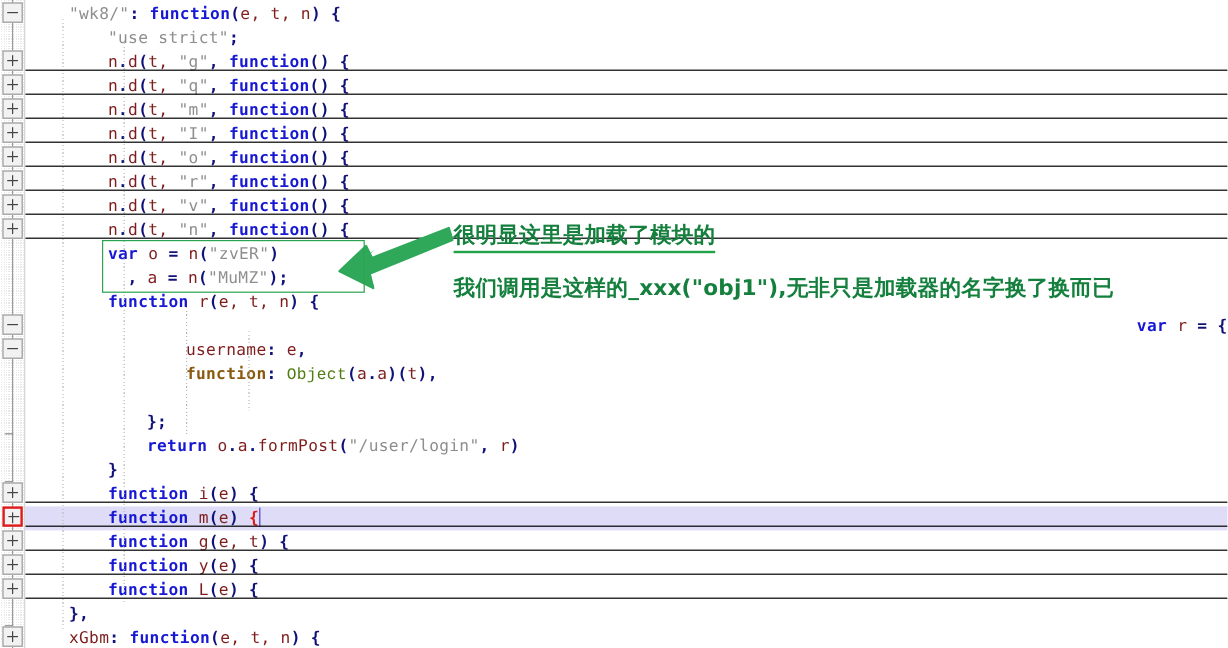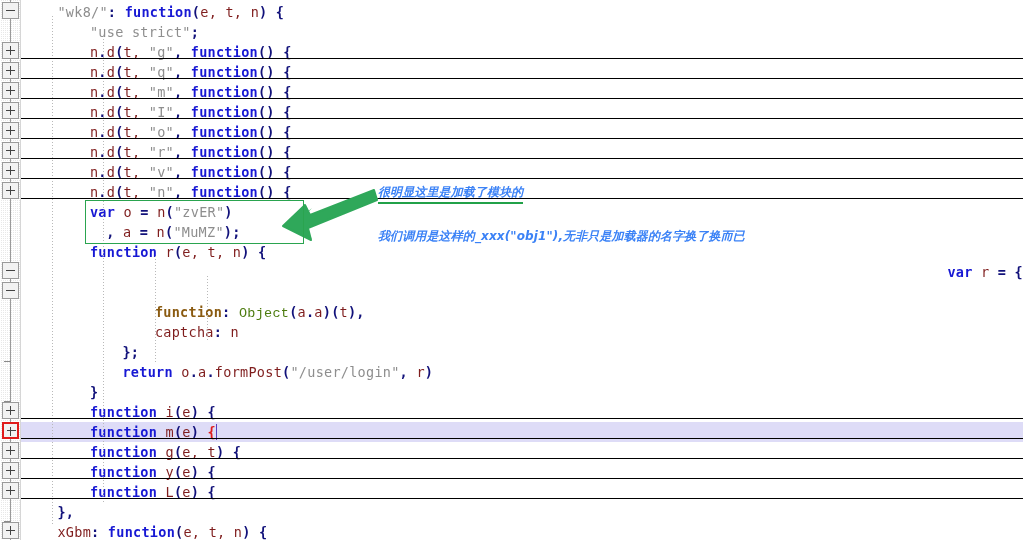--- a/index.html
+++ b/index.html
@@ -98,22 +98,22 @@
 
   
   #overlay { position:absolute; left:0; top:0; width:1023px; height:540px; z-index:5; pointer-events:none; }
   #hl-box {
     position:absolute; left:85px; top:200px; width:219px; height:44px;
     border:1px solid #2aa44f; background:transparent; z-index:5;
   }
   .note {
     position:absolute; z-index:6;
     font-family:"DejaVu Sans","Liberation Sans",sans-serif;
-    font-weight:bold; font-style:italic;
-    color:#3b82f6; font-size:12px; white-space:pre;
+    font-weight:bold; 
+    color:#15803d; font-size:18px; white-space:pre;
     letter-spacing:0.01em;
   }
   .note.underline { border-bottom:2px solid #21a148; padding-bottom:1px; }
 </style>
 </head>
 <body>
 
 <div id="editor">
 
   <div id="gutter">
@@ -148,22 +148,22 @@
       <div class="line" style="top: 82px;"><span class="txt" style="padding-left: 68.96px;"><span class="pl">n</span><span class="pn">.</span><span class="pl">d</span><span class="pn">(</span><span class="pl">t, </span><span class="str">"m"</span><span class="pn">, </span><span class="kw">function</span><span class="pn">() {</span></span></div>
       <div class="line" style="top: 102px;"><span class="txt" style="padding-left: 68.96px;"><span class="pl">n</span><span class="pn">.</span><span class="pl">d</span><span class="pn">(</span><span class="pl">t, </span><span class="str">"I"</span><span class="pn">, </span><span class="kw">function</span><span class="pn">() {</span></span></div>
       <div class="line" style="top: 122px;"><span class="txt" style="padding-left: 68.96px;"><span class="pl">n</span><span class="pn">.</span><span class="pl">d</span><span class="pn">(</span><span class="pl">t, </span><span class="str">"o"</span><span class="pn">, </span><span class="kw">function</span><span class="pn">() {</span></span></div>
       <div class="line" style="top: 142px;"><span class="txt" style="padding-left: 68.96px;"><span class="pl">n</span><span class="pn">.</span><span class="pl">d</span><span class="pn">(</span><span class="pl">t, </span><span class="str">"r"</span><span class="pn">, </span><span class="kw">function</span><span class="pn">() {</span></span></div>
       <div class="line" style="top: 162px;"><span class="txt" style="padding-left: 68.96px;"><span class="pl">n</span><span class="pn">.</span><span class="pl">d</span><span class="pn">(</span><span class="pl">t, </span><span class="str">"v"</span><span class="pn">, </span><span class="kw">function</span><span class="pn">() {</span></span></div>
       <div class="line" style="top: 182px;"><span class="txt" style="padding-left: 68.96px;"><span class="pl">n</span><span class="pn">.</span><span class="pl">d</span><span class="pn">(</span><span class="pl">t, </span><span class="str">"n"</span><span class="pn">, </span><span class="kw">function</span><span class="pn">() {</span></span></div>
       <div class="line" style="top: 202px;"><span class="txt" style="padding-left: 68.96px;"><span class="kw">var</span><span class="pl"> o </span><span class="pn">=</span><span class="pl"> n</span><span class="pn">(</span><span class="str">"zvER"</span><span class="pn">)</span></span></div>
       <div class="line" style="top: 222px;"><span class="txt" style="padding-left: 85.2px;"><span class="pn">, </span><span class="pl">a </span><span class="pn">=</span><span class="pl"> n</span><span class="pn">(</span><span class="str">"MuMZ"</span><span class="pn">);</span></span></div>
       <div class="line" style="top: 242px;"><span class="txt" style="padding-left: 68.96px;"><span class="kw">function</span><span class="pl"> r</span><span class="pn">(</span><span class="pl">e, t, n</span><span class="pn">) {</span></span></div>
       <div class="line" style="top: 262px; text-align: right;"><span class="txt" style="padding-left: 101.44px;"><span class="kw">var</span><span class="pl"> r </span><span class="pn">= {</span></span></div>
+      <div class="line" style="top: 282px;"><span class="txt" style="padding-left: 133.92px;"><span class="pl">username</span><span class="pn">:</span><span class="pl"> e</span><span class="pn">,</span></span></div>
       <div class="line" style="top: 302px;"><span class="txt" style="padding-left: 133.92px;"><span class="prop">function</span><span class="pn">:</span><span class="pl"> </span><span class="obj">Object</span><span class="pn">(</span><span class="pl">a</span><span class="pn">.</span><span class="pl">a</span><span class="pn">)(</span><span class="pl">t</span><span class="pn">),</span></span></div>
-      <div class="line" style="top: 322px;"><span class="txt" style="padding-left: 133.92px;"><span class="pl">captcha</span><span class="pn">:</span><span class="pl"> n</span></span></div>
       <div class="line" style="top: 342px;"><span class="txt" style="padding-left: 101.44px;"><span class="pn">};</span></span></div>
       <div class="line" style="top: 362px;"><span class="txt" style="padding-left: 101.44px;"><span class="kw">return</span><span class="pl"> o</span><span class="pn">.</span><span class="pl">a</span><span class="pn">.</span><span class="pl">formPost</span><span class="pn">(</span><span class="str">"/user/login"</span><span class="pn">, </span><span class="pl">r</span><span class="pn">)</span></span></div>
       <div class="line" style="top: 382px;"><span class="txt" style="padding-left: 68.96px;"><span class="pn">}</span></span></div>
       <div class="line" style="top: 402px;"><span class="txt" style="padding-left: 68.96px;"><span class="kw">function</span><span class="pl"> i</span><span class="pn">(</span><span class="pl">e</span><span class="pn">) {</span></span></div>
       <div class="line hl" style="top: 422px;"><span class="txt" style="padding-left: 68.96px;"><span class="kw">function</span><span class="pl"> m</span><span class="pn">(</span><span class="pl">e</span><span class="pn">) </span><span class="brace-red">{</span><span class="caret"></span></span></div>
       <div class="line" style="top: 442px;"><span class="txt" style="padding-left: 68.96px;"><span class="kw">function</span><span class="pl"> g</span><span class="pn">(</span><span class="pl">e, t</span><span class="pn">) {</span></span></div>
       <div class="line" style="top: 462px;"><span class="txt" style="padding-left: 68.96px;"><span class="kw">function</span><span class="pl"> y</span><span class="pn">(</span><span class="pl">e</span><span class="pn">) {</span></span></div>
       <div class="line" style="top: 482px;"><span class="txt" style="padding-left: 68.96px;"><span class="kw">function</span><span class="pl"> L</span><span class="pn">(</span><span class="pl">e</span><span class="pn">) {</span></span></div>
       <div class="line" style="top: 502px;"><span class="txt" style="padding-left: 36.48px;"><span class="pn">},</span></span></div>
       <div class="line" style="top: 522px;"><span class="txt" style="padding-left: 36.48px;"><span class="pl">xGbm</span><span class="pn">: </span><span class="kw">function</span><span class="pn">(</span><span class="pl">e, t, n</span><span class="pn">) {</span></span></div>

